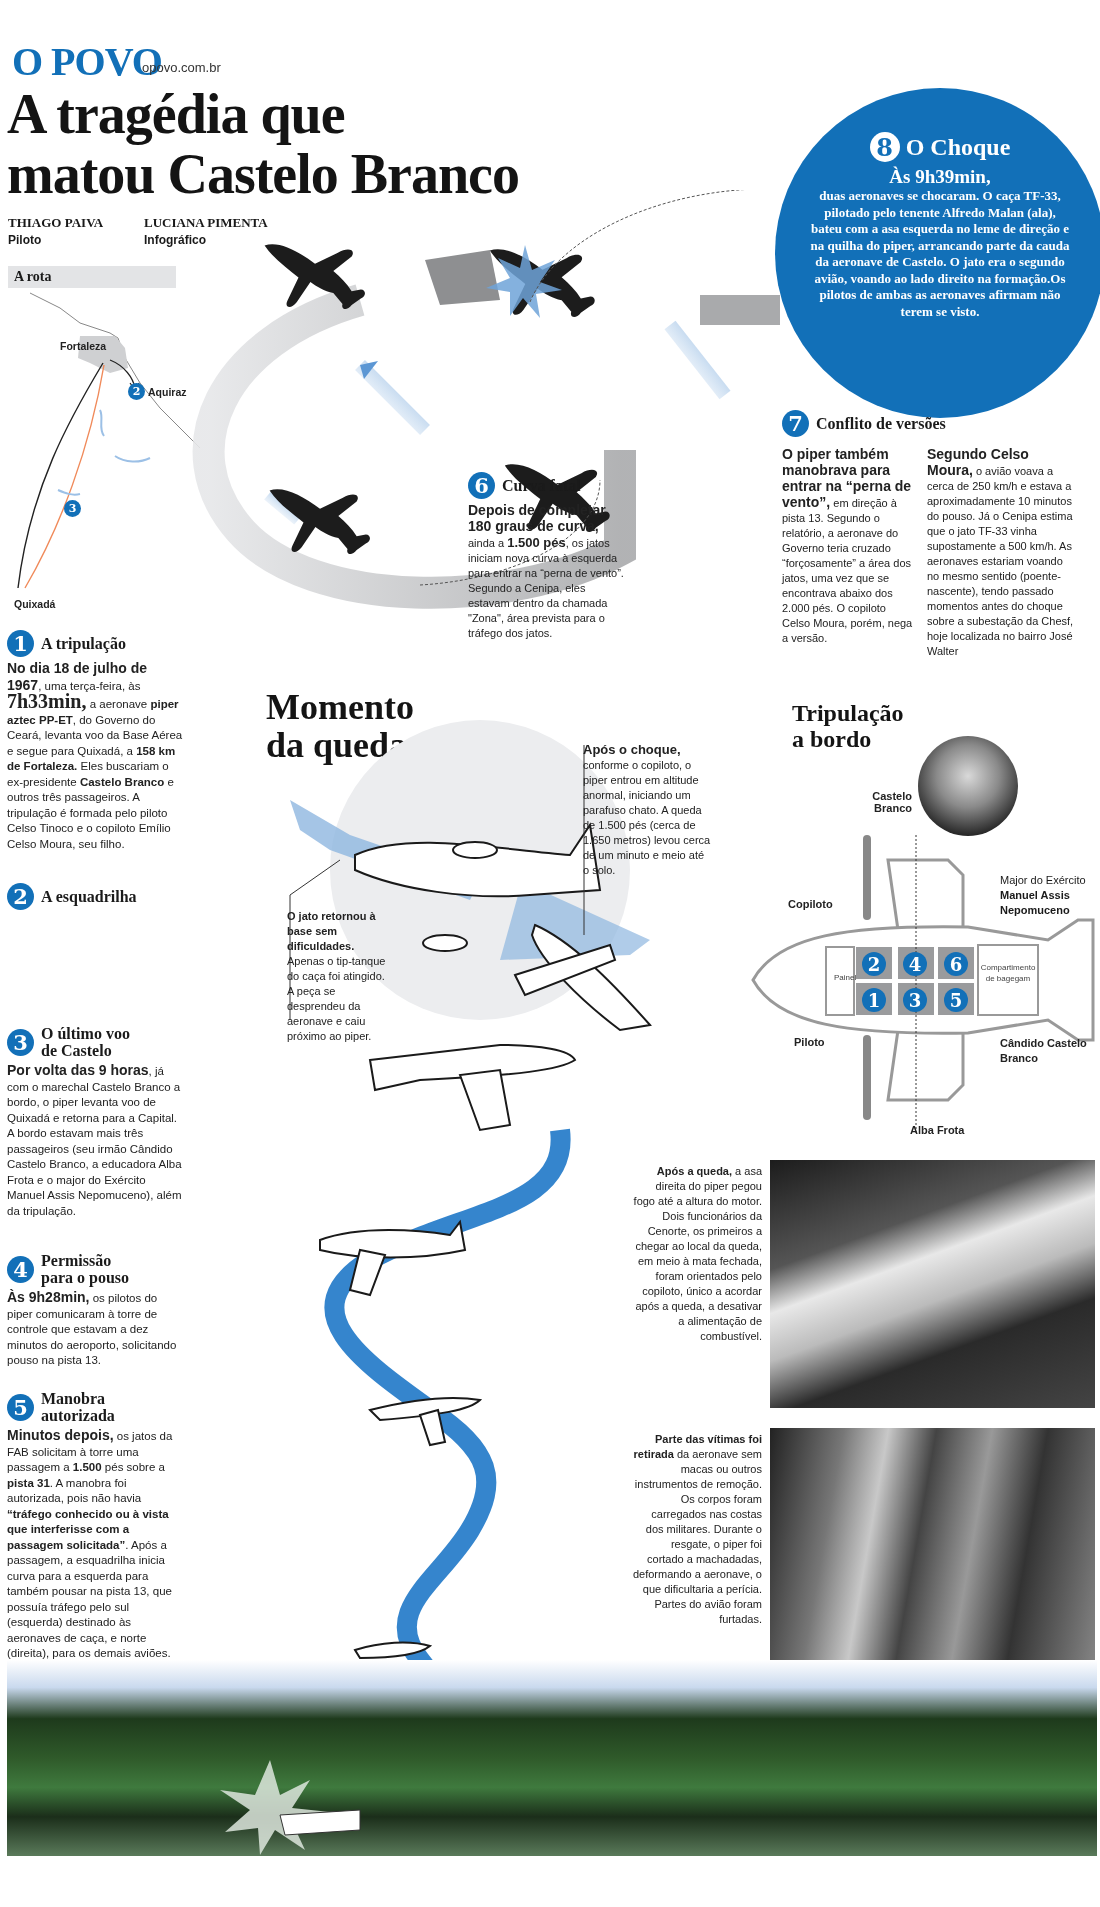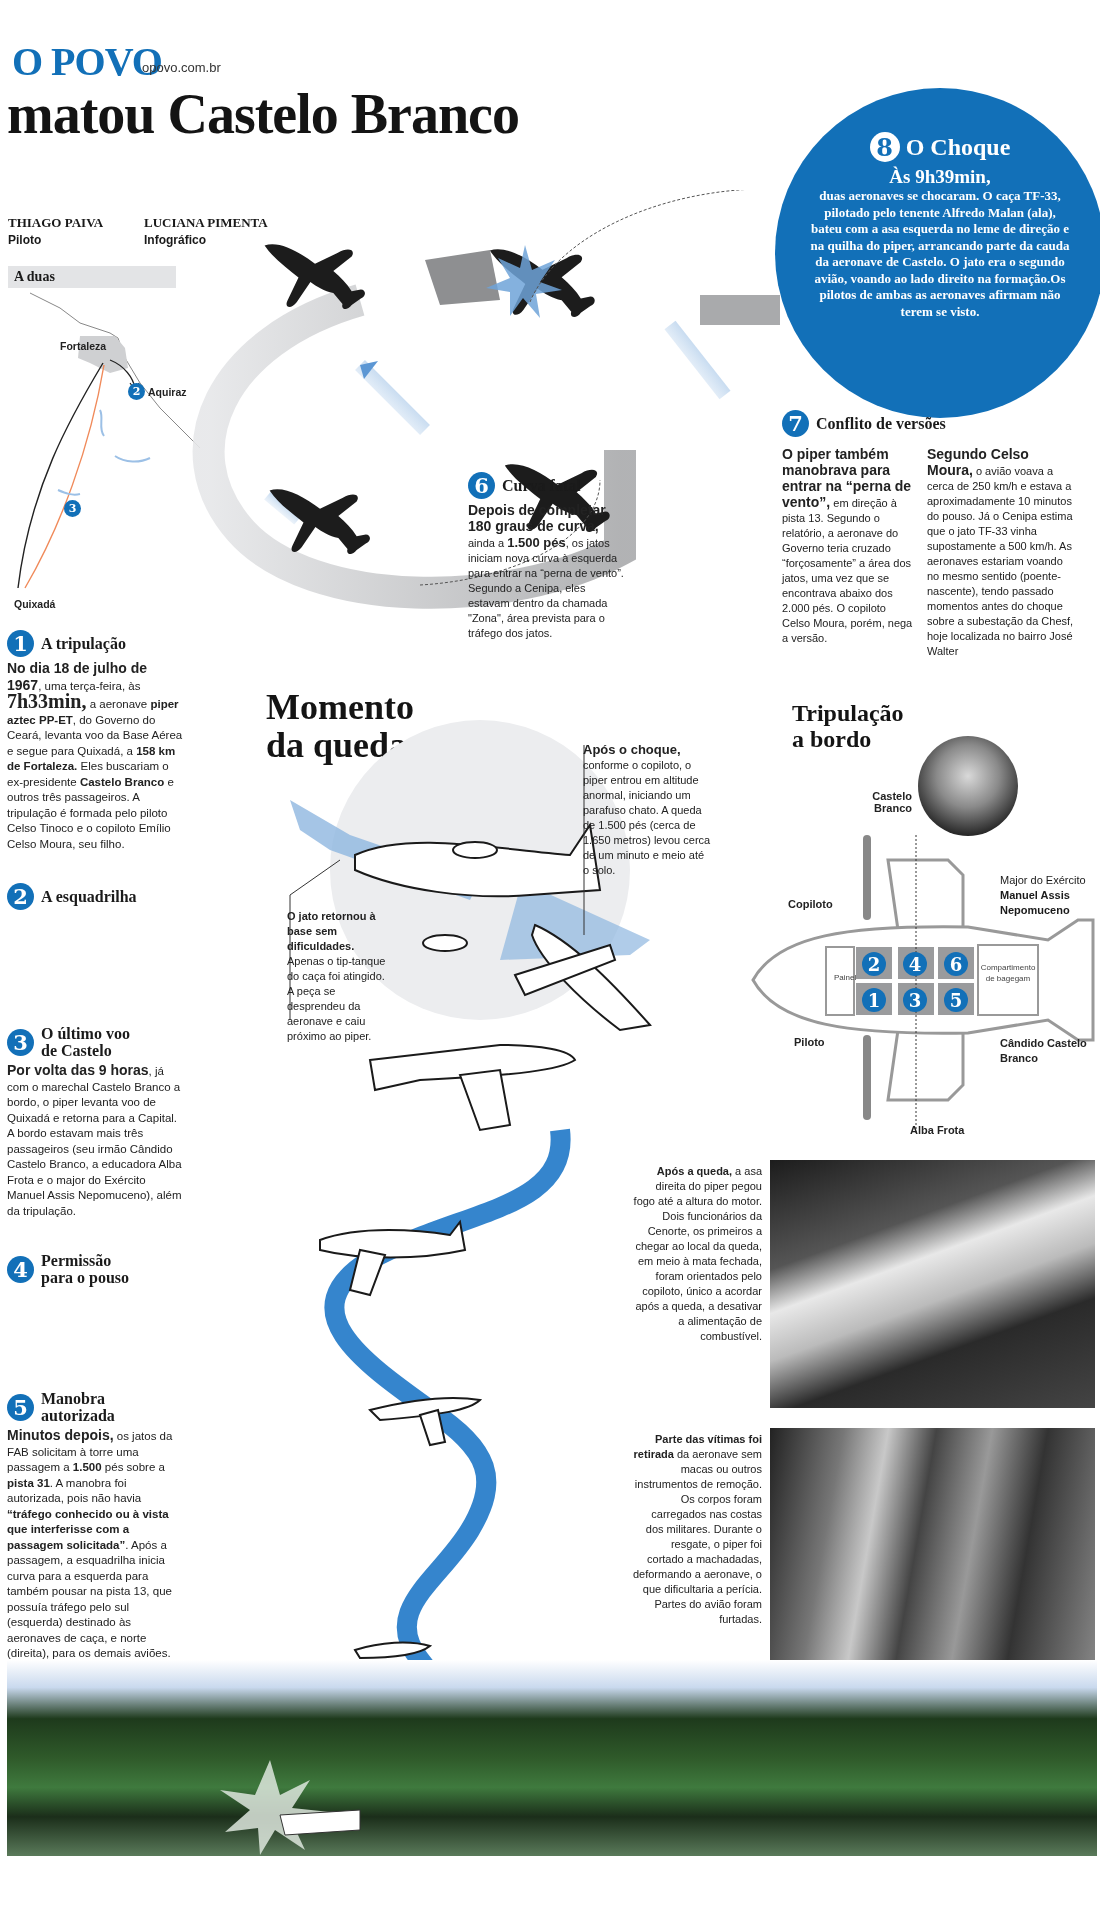--- a/index.html
+++ b/index.html
@@ -43,32 +43,33 @@
   .big-title { font-family: "Liberation Serif", serif; font-weight: bold; color: #141414; }
   .label-b { font-weight: bold; font-size: 11px; color: #222; }
   .photo { background: #3a3a3a; overflow: hidden; }
 </style>
 </head>
 <body>
 
 <div class="abs" id="logo">O POVO</div>
 <div class="abs" id="site">opovo.com.br</div>
 <div class="abs" id="headline">
+  <div>A tragédia que</div>
   <div>matou Castelo Branco</div>
 </div>
 <div class="abs" style="left:8px;top:215px;">
   <div class="credit-name">THIAGO PAIVA</div>
   <div class="credit-role" style="margin-top:2px">Piloto</div>
 </div>
 <div class="abs" style="left:144px;top:215px;">
   <div class="credit-name">LUCIANA PIMENTA</div>
   <div class="credit-role" style="margin-top:2px">Infográfico</div>
 </div>
 
-<div class="abs" id="map-title">A duas</div>
+<div class="abs" id="map-title">A rota</div>
 <svg class="abs" style="left:0;top:288px" width="200" height="320">
   <path d="M30 5 L60 20 L80 35 L95 40 L110 45 L118 50 L125 70 L140 95 L160 120 L180 140 L200 160" stroke="#888" stroke-width="1" fill="none"></path>
   <path d="M80 48 L115 48 L125 60 L128 80 L110 85 L90 75 L78 70 Z" fill="#cfd0d2"></path>
   <path d="M103 75 C 70 130, 30 200, 18 300" stroke="#222" stroke-width="1.4" fill="none"></path>
   <path d="M25 300 C 60 240, 90 160, 104 77" stroke="#f08a5a" stroke-width="1.4" fill="none"></path>
   <path d="M110 72 C 125 78, 133 90, 135 100" stroke="#222" stroke-width="1.2" fill="none"></path>
   <path d="M130 95 L135 102 L139 95" stroke="#222" stroke-width="1.2" fill="none"></path>
   <path d="M100 122 C 104 130,98 140,104 148" stroke="#9cc0e6" stroke-width="2" fill="none"></path>
   <path d="M115 168 C 125 175,140 175,150 170" stroke="#9cc0e6" stroke-width="2" fill="none"></path>
   <path d="M58 202 C 65 205,72 208,80 206" stroke="#9cc0e6" stroke-width="2" fill="none"></path>
@@ -104,20 +105,21 @@
       <span><span>O último voo</span><br><span>de Castelo</span></span>
     </div>
   <div class="sec-body"><span class="lead">Por volta das 9 horas</span><span>, já com o marechal Castelo Branco a bordo, o piper levanta voo de Quixadá e retorna para a Capital. A bordo estavam mais três passageiros (seu irmão Cândido Castelo Branco, a educadora Alba Frota e o major do Exército Manuel Assis Nepomuceno), além da tripulação.</span></div>
 </div>
 
 <div class="abs" style="left:7px;top:1252px;width:178px">
   <div class="sec-head">
       <span class="num">4</span>
       <span><span>Permissão</span><br><span>para o pouso</span></span>
     </div>
+  <div class="sec-body"><span class="lead">Às 9h28min,</span><span> os pilotos do piper comunicaram à torre de controle que estavam a dez minutos do aeroporto, solicitando pouso na pista 13.</span></div>
 </div>
 
 <div class="abs" style="left:7px;top:1390px;width:178px">
   <div class="sec-head">
       <span class="num">5</span>
       <span><span>Manobra</span><br><span>autorizada</span></span>
     </div>
   <div class="sec-body"><span class="lead">Minutos depois,</span><span> os jatos da FAB solicitam à torre uma passagem a </span><b>1.500</b><span> pés sobre a </span><b>pista 31</b><span>. A manobra foi autorizada, pois não havia </span><b>“tráfego conhecido ou à vista que interferisse com a passagem solicitada”</b><span>. Após a passagem, a esquadrilha inicia curva para a esquerda para também pousar na pista 13, que possuía tráfego pelo sul (esquerda) destinado às aeronaves de caça, e norte (direita), para os demais aviões.</span></div>
 </div>
 

